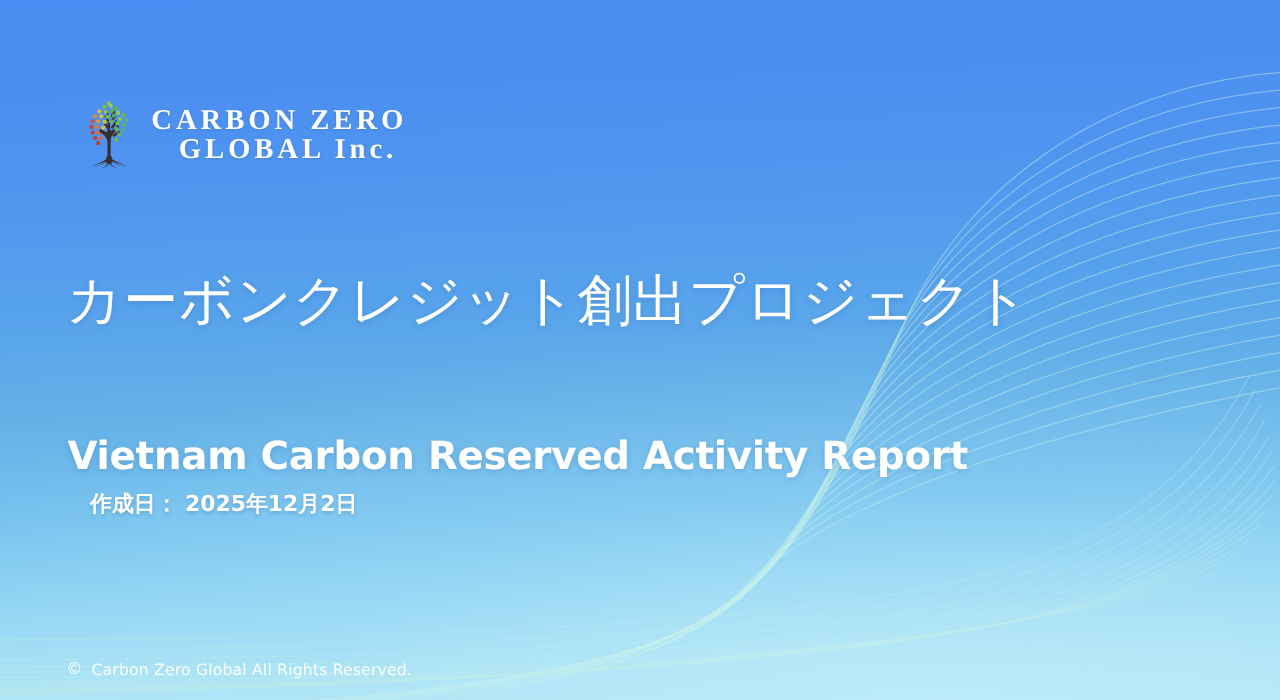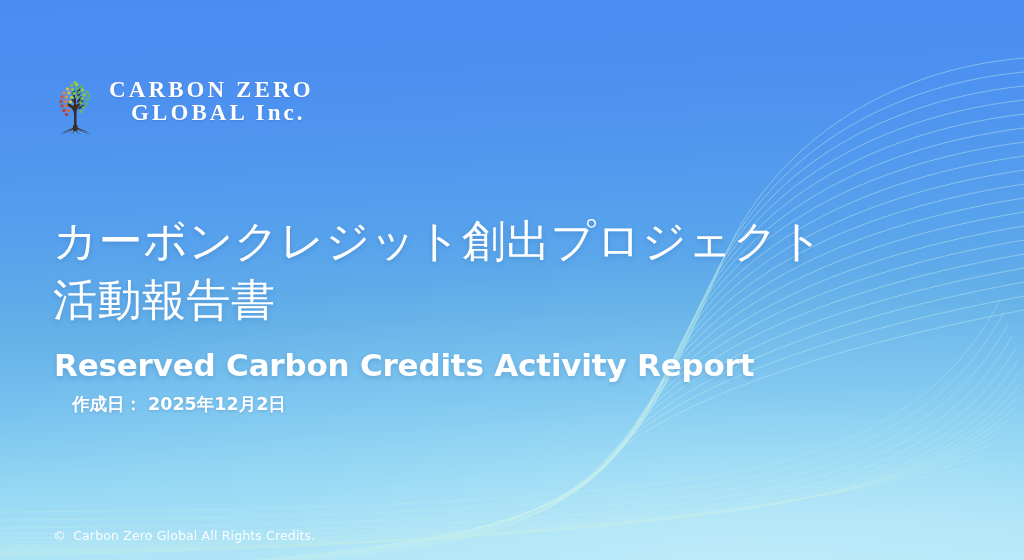--- a/index.html
+++ b/index.html
@@ -15,21 +15,21 @@
   
   #wash{
     position:absolute;inset:0;
     background:radial-gradient(140% 90% at 72% 102%, rgba(196,238,250,.55) 0%, rgba(170,226,247,.22) 35%, rgba(255,255,255,0) 62%);
     pointer-events:none;
   }
   #ribbon{position:absolute;inset:0;pointer-events:none;}
   #ribbon-bottom{position:absolute;inset:0;pointer-events:none;}
 
   
-  #logo{position:absolute;left:52px;top:78px;display:flex;align-items:flex-start;gap:9px;}
+  #logo{position:absolute;left:64px;top:78px;display:flex;align-items:center;gap:9px;}
   #tree{width:48px;height:58px;display:block;}
   #logo-text{display:flex;flex-direction:column;line-height:1;}
   .logo-l1{
     font-family:"Liberation Serif","DejaVu Serif",serif;
     font-weight:700;font-size:23px;color:#ffffff;letter-spacing:3.1px;
     text-shadow:0 1px 2px rgba(20,60,120,.18);
   }
   .logo-l2{
     font-family:"Liberation Serif","DejaVu Serif",serif;
     font-weight:700;font-size:23px;color:#ffffff;letter-spacing:3.1px;
@@ -186,27 +186,26 @@
       </g>
     </svg>
     <div id="logo-text">
       <span class="logo-l1">CARBON ZERO</span>
       <span class="logo-l2">GLOBAL Inc.</span>
     </div>
   </div>
 
   <h1 id="title-jp">
     <span class="l">カーボンクレジット創出プロジェクト</span>
-    <span class="l">活動報告書</span>
   </h1>
 
-  <h2 id="title-en">Reserved Carbon Credits Activity Report</h2>
+  <h2 id="title-en">Vietnam Carbon Reserved Activity Report</h2>
 
   <div id="meta">
     <div class="meta-line">作成日： 2025年12月2日</div>
   </div>
 
   <div id="footer">
     <span id="copy-mark">©</span>
-    <span>Carbon Zero Global All Rights Credits.</span>
+    <span>Carbon Zero Global All Rights Reserved.</span>
   </div>
 
 </div>
 
 </body></html>

